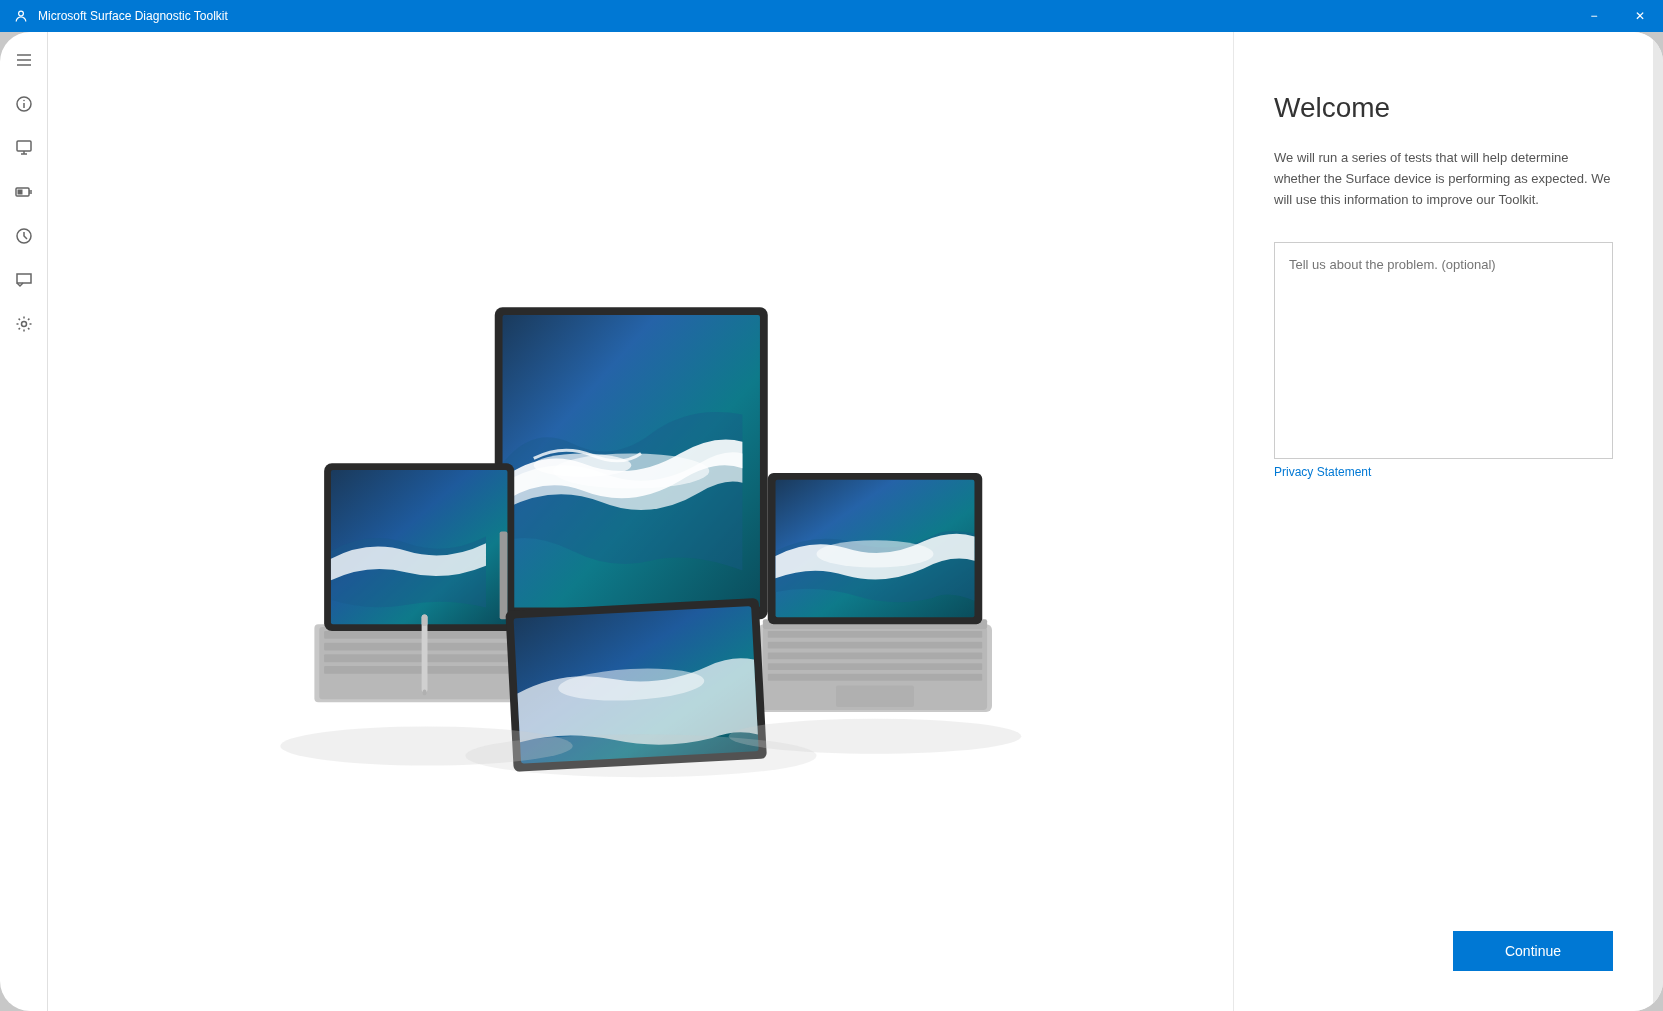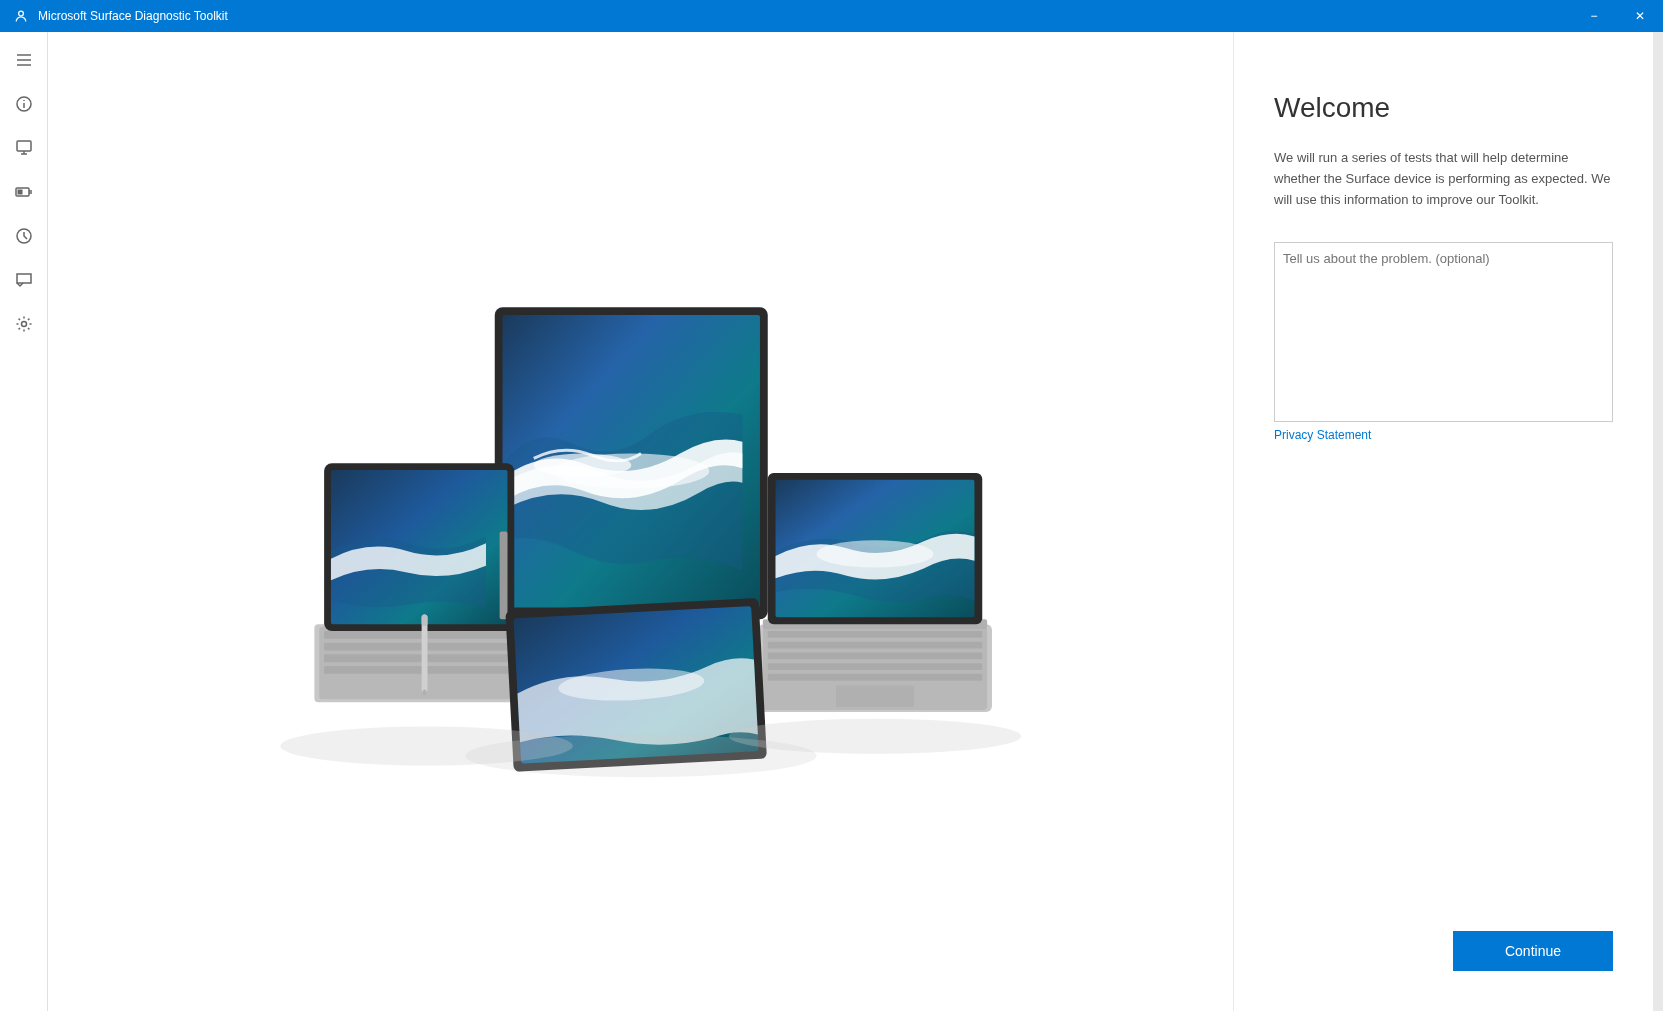--- a/index.html
+++ b/index.html
@@ -60,20 +60,21 @@
       color: white;
       cursor: pointer;
       font-size: 12px;
     }
 
     
     .app-container {
       display: flex;
       flex: 1;
       overflow: hidden;
+      border-radius: 30px;
     }
 
     
     .sidebar {
       width: 48px;
       background: white;
       border-right: 1px solid #e0e0e0;
       display: flex;
       flex-direction: column;
       align-items: center;
@@ -138,23 +139,23 @@
 
     .welcome-description {
       font-size: 13px;
       color: #555;
       line-height: 1.6;
       margin-bottom: 32px;
     }
 
     .problem-textarea {
       width: 100%;
-      height: 180px;
+      height: 217px;
       border: 1px solid #ccc;
-      padding: 8px;
+      padding: 14px;
       font-family: 'Segoe UI', Arial, sans-serif;
       font-size: 13px;
       color: #999;
       resize: none;
       outline: none;
     }
 
     .privacy-link {
       color: #0078d4;
       font-size: 12px;

